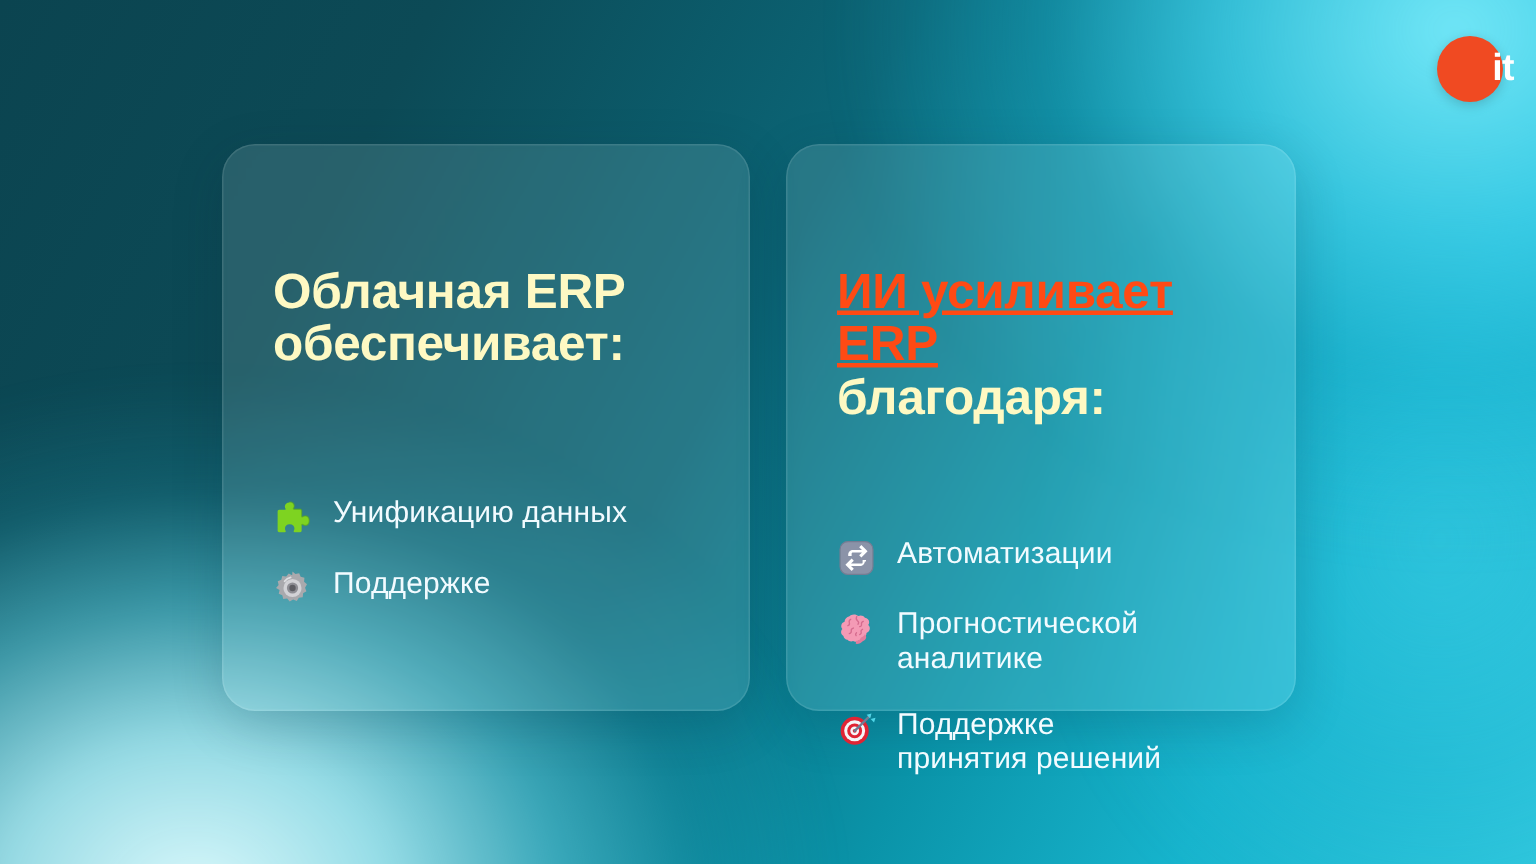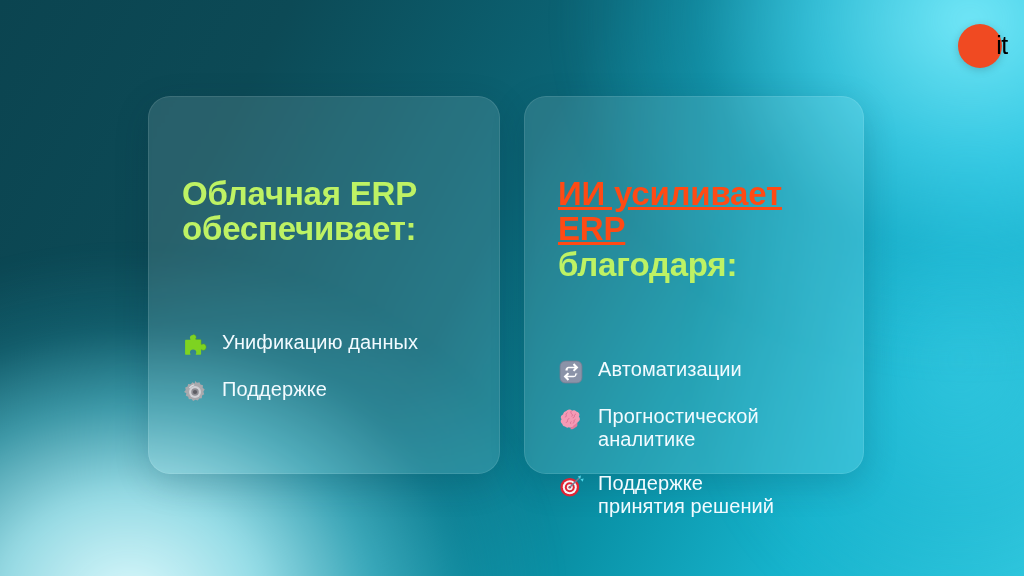--- a/index.html
+++ b/index.html
@@ -80,22 +80,22 @@
     width: 44px;
     height: 44px;
     border-radius: 50%;
     background: #f04a22;
     display: flex;
     align-items: center;
     justify-content: center;
     box-shadow: 0 2px 8px rgba(0,0,0,0.18);
   }
   .logo-text {
-    color: #000000;
-    font-weight: 400;
+    color: #ffffff;
+    font-weight: 700;
     font-size: 25px;
     line-height: 1;
     letter-spacing: -0.5px;
     transform: translateY(-1px);
     font-family: "Liberation Sans", sans-serif;
     margin-left: 44px;
   }
 
   
   .card {
@@ -116,21 +116,21 @@
   .card-title {
     font-size: 33px;
     font-weight: 700;
     line-height: 1.08;
     color: #ffffff;
     letter-spacing: -0.2px;
     margin: 0 0 0 0;
     white-space: pre-line;
   }
   .title-accent { color: #ff4a14; text-decoration: underline; }
-  .title-rest   { color: #bef264; display: block; }
+  .title-rest   { color: #fef9c3; display: block; }
 
   .list {
     margin: 0;
     padding: 0;
     list-style: none;
   }
   .card-left .list  { margin-top: 48px; }
   .card-right .list { margin-top: 40px; }
 
   .list-item {

